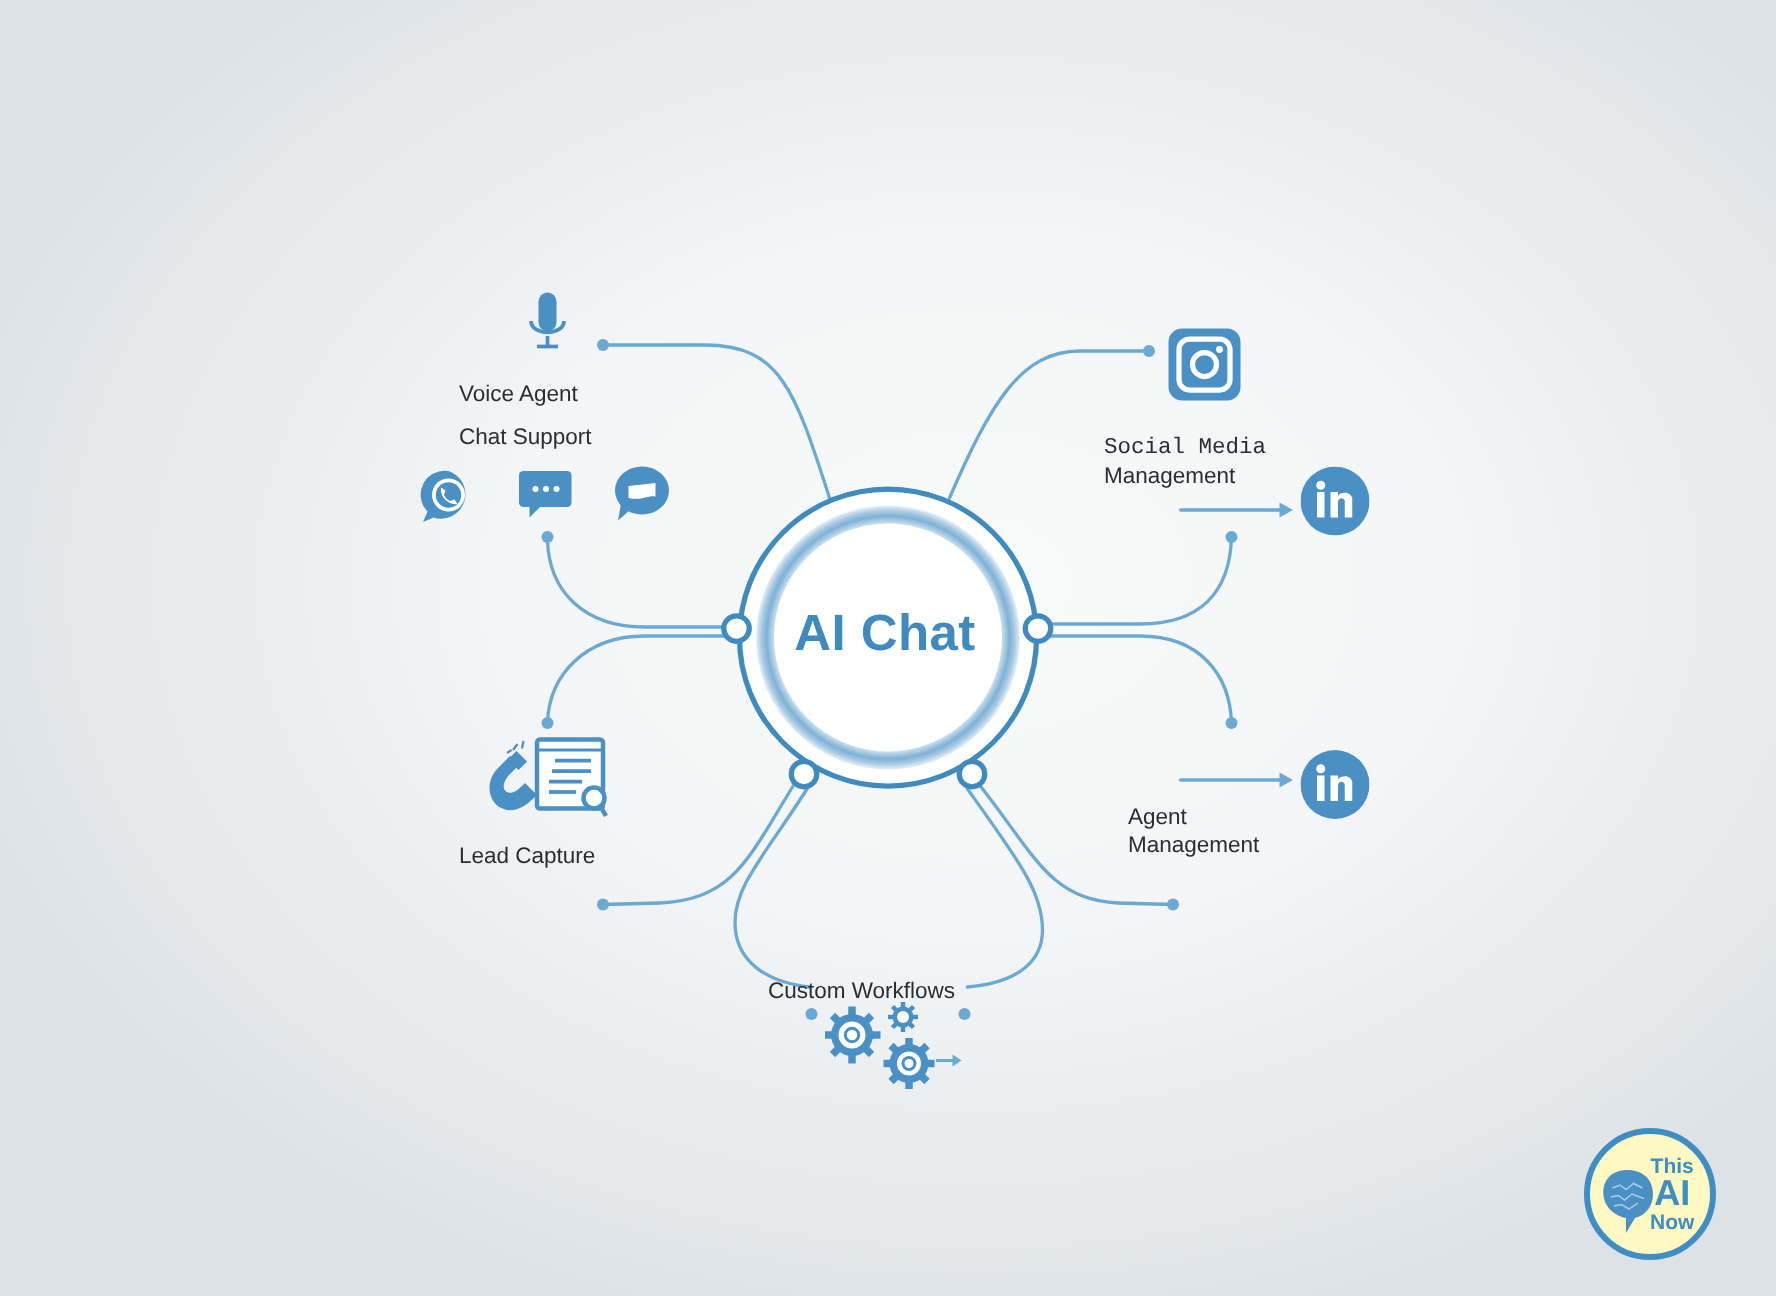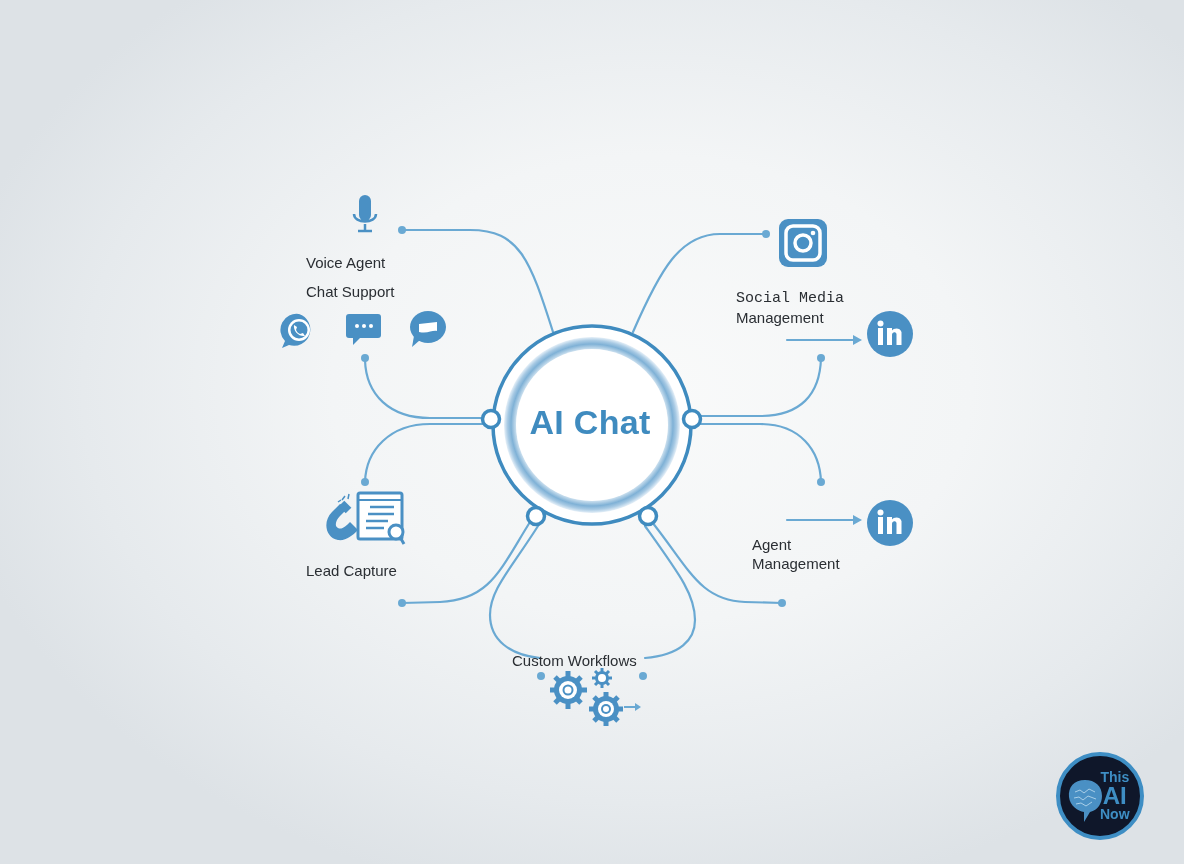--- a/index.html
+++ b/index.html
@@ -13,21 +13,21 @@
     position:absolute; color:#2a2e33; font-size:15px; line-height:19px;
     text-align:left; white-space:nowrap;
   }
   .hub-title {
     position:absolute; left:500px; top:403px; width:180px; text-align:center;
     color:#3f8bbf; font-size:34px; font-weight:bold; letter-spacing:0.3px;
   }
   .icon { position:absolute; }
   .badge {
     position:absolute; left:1056px; top:752px; width:88px; height:88px;
-    border-radius:50%; background:#0f172a; border:4px solid #3e8ec4;
+    border-radius:50%; background:#fef9c3; border:4px solid #3e8ec4;
     box-sizing:border-box;
   }
   .badge-text {
     position:absolute; left:40px; top:13px; color:#3e8ec4; font-weight:bold;
     text-align:center; line-height:17px;
   }
   .badge-text .l1, .badge-text .l3 { font-size:14px; display:block; }
   .badge-text .l2 { font-size:24px; display:block; line-height:20px; }
 </style>
 </head>

